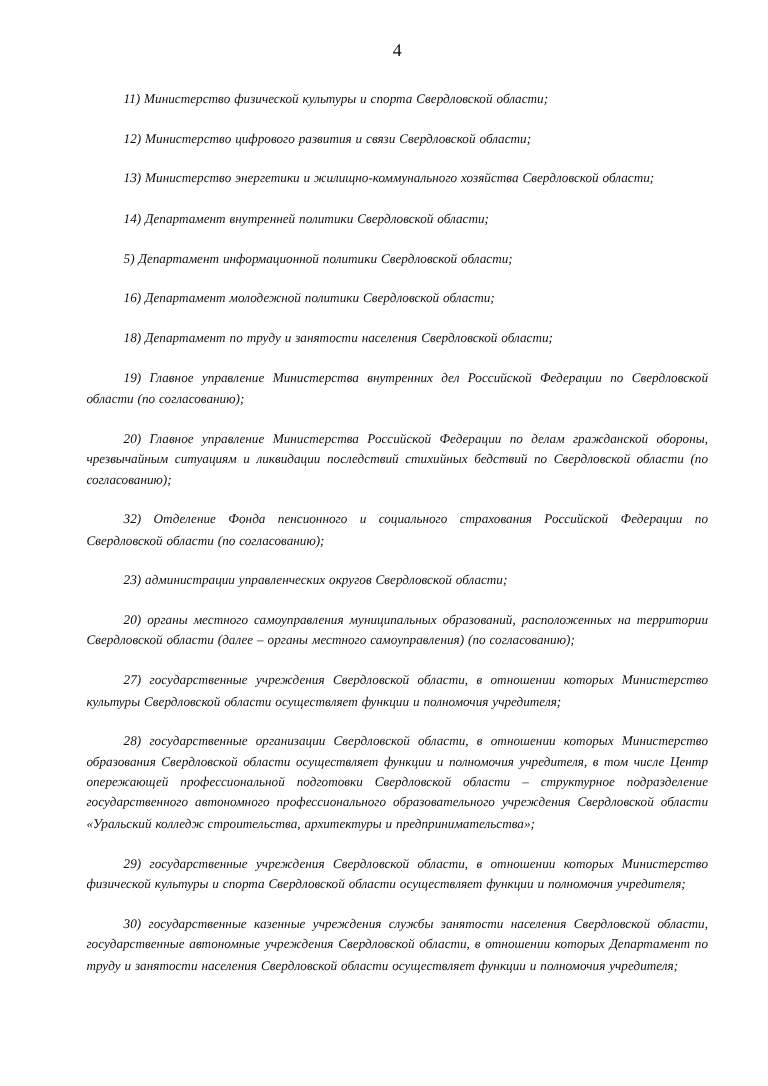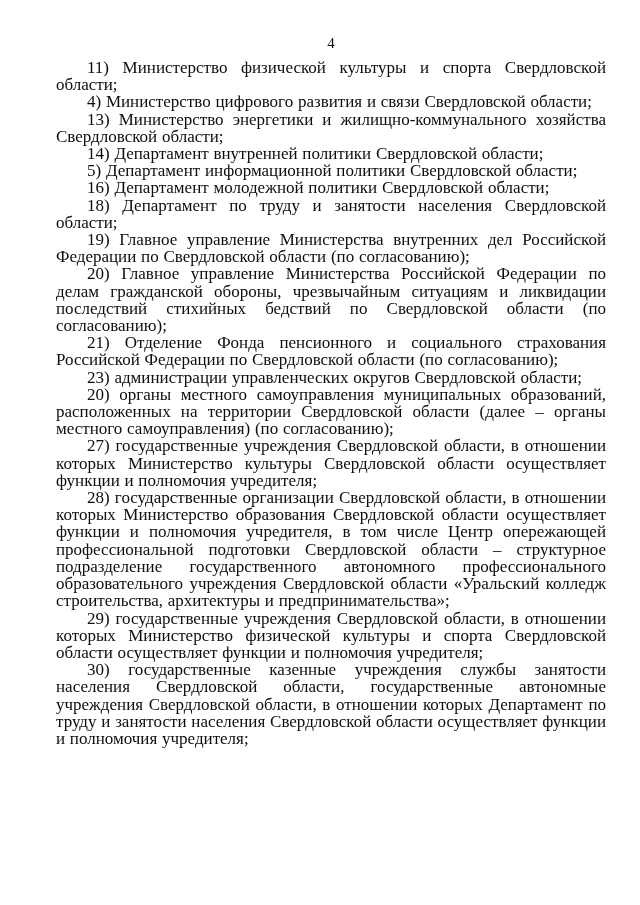--- a/index.html
+++ b/index.html
@@ -25,46 +25,47 @@
     font-size: 15px;
     line-height: 17px;
   }
   .content {
     position: absolute;
     top: 59px;
     left: 56px;
     width: 550px;
   }
   .content p {
-    margin: 0;
+    margin: 16px;
     padding: 0;
-    font-size: 17px;
+    font-size: 11px;
     line-height: 17.2px;
     text-align: justify;
     text-indent: 31px;
     word-spacing: 0.5px;
     hyphens: none;
+    font-style: italic;
   }
 </style>
 </head>
 <body>
 
 <div class="page">
   <div class="page-number">4</div>
   <main class="content">
     <p>11) Министерство физической культуры и спорта Свердловской области;</p>
-    <p>4) Министерство цифрового развития и связи Свердловской области;</p>
+    <p>12) Министерство цифрового развития и связи Свердловской области;</p>
     <p>13) Министерство энергетики и жилищно-коммунального хозяйства Свердловской области;</p>
     <p>14) Департамент внутренней политики Свердловской области;</p>
     <p>5) Департамент информационной политики Свердловской области;</p>
     <p>16) Департамент молодежной политики Свердловской области;</p>
     <p>18) Департамент по труду и занятости населения Свердловской области;</p>
     <p>19) Главное управление Министерства внутренних дел Российской Федерации по Свердловской области (по согласованию);</p>
     <p>20) Главное управление Министерства Российской Федерации по делам гражданской обороны, чрезвычайным ситуациям и ликвидации последствий стихийных бедствий по Свердловской области (по согласованию);</p>
-    <p>21) Отделение Фонда пенсионного и социального страхования Российской Федерации по Свердловской области (по согласованию);</p>
+    <p>32) Отделение Фонда пенсионного и социального страхования Российской Федерации по Свердловской области (по согласованию);</p>
     <p>23) администрации управленческих округов Свердловской области;</p>
     <p>20) органы местного самоуправления муниципальных образований, расположенных на территории Свердловской области (далее – органы местного самоуправления) (по согласованию);</p>
     <p>27) государственные учреждения Свердловской области, в отношении которых Министерство культуры Свердловской области осуществляет функции и полномочия учредителя;</p>
     <p>28) государственные организации Свердловской области, в отношении которых Министерство образования Свердловской области осуществляет функции и полномочия учредителя, в том числе Центр опережающей профессиональной подготовки Свердловской области – структурное подразделение государственного автономного профессионального образовательного учреждения Свердловской области «Уральский колледж строительства, архитектуры и предпринимательства»;</p>
     <p>29) государственные учреждения Свердловской области, в отношении которых Министерство физической культуры и спорта Свердловской области осуществляет функции и полномочия учредителя;</p>
     <p>30) государственные казенные учреждения службы занятости населения Свердловской области, государственные автономные учреждения Свердловской области, в отношении которых Департамент по труду и занятости населения Свердловской области осуществляет функции и полномочия учредителя;</p>
   </main>
 </div>
 
 </body></html>

